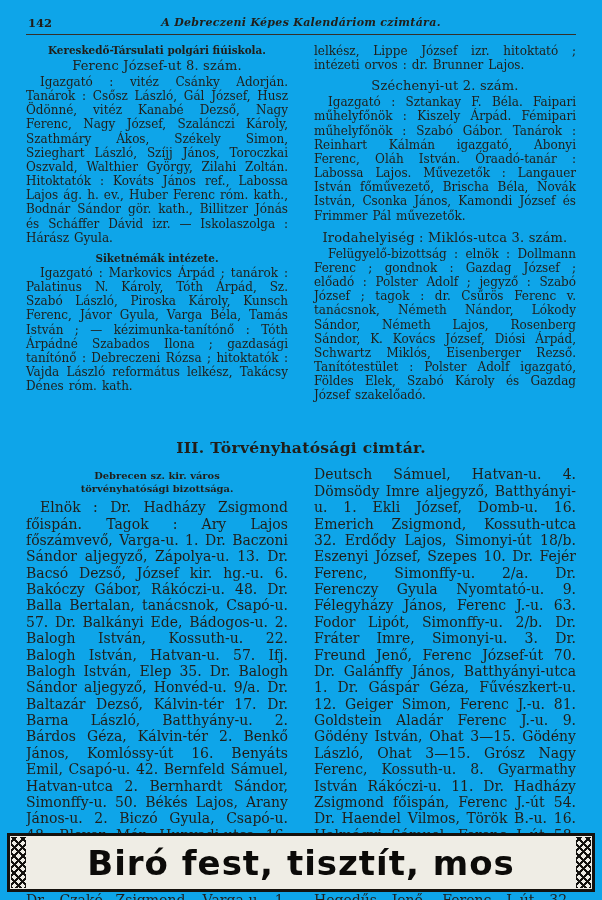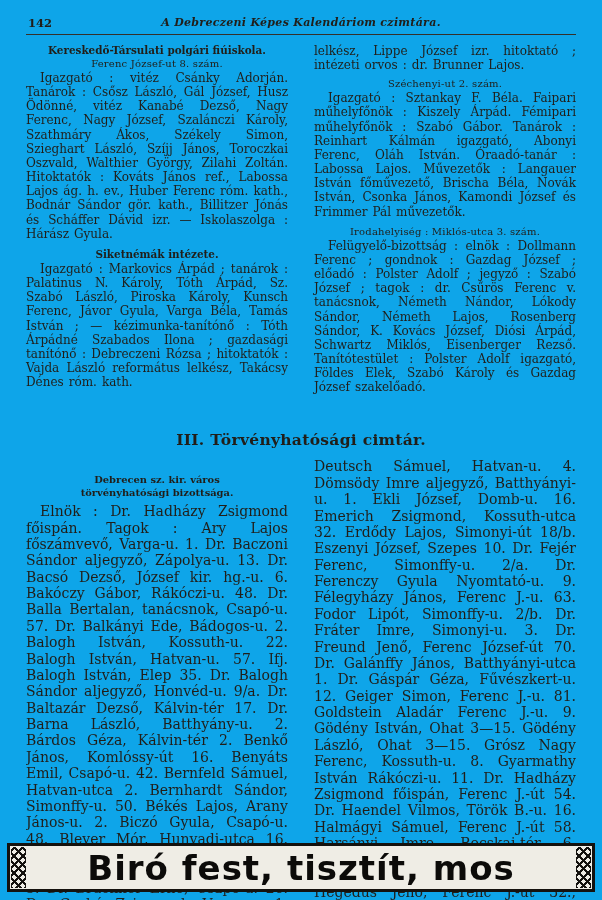--- a/index.html
+++ b/index.html
@@ -36,21 +36,21 @@
 
   .entry { margin-bottom:7px; }
   .entry-title {
     text-align:center;
     font-size:10.4px; font-weight:bold;
     line-height:1.25;
     margin-bottom:1px;
   }
   .entry-address {
     text-align:center;
-    font-size:10px;
+    font-size:13px;
     letter-spacing:0.2px;
     margin-bottom:2px;
   }
   .body {
     font-size:12px;
     line-height:1.18;
     word-spacing:1.2px;
   }
   .indent { text-indent:14px; }
   .cont { margin-bottom:6px; }
@@ -62,30 +62,30 @@
     font-weight:bold;
     letter-spacing:0.3px;
     margin:29px 0 9px 0;
   }
 
   
   .committee-heading {
     text-align:center;
     font-size:9.9px; font-weight:bold;
     line-height:1.25;
-    margin:16px 26px 4px 26px;
+    margin:4px 26px 4px 26px;
   }
   .bottom-columns { height:452px; overflow:hidden; }
   .bottom-columns .body { font-size:14px; line-height:1.17; word-spacing:1px; }
 
   
   .ad-banner {
     position:absolute;
     left:7px; right:7px; bottom:8px;
-    height:49px;
+    height:59px;
     background:#efede5;
     border:3px solid #14120e;
     display:flex;
     align-items:stretch;
   }
   .banner-ornament {
     width:15px;
     margin:1px;
     background:
       repeating-linear-gradient(45deg,  #14120e 0 2px, transparent 2px 6px),

